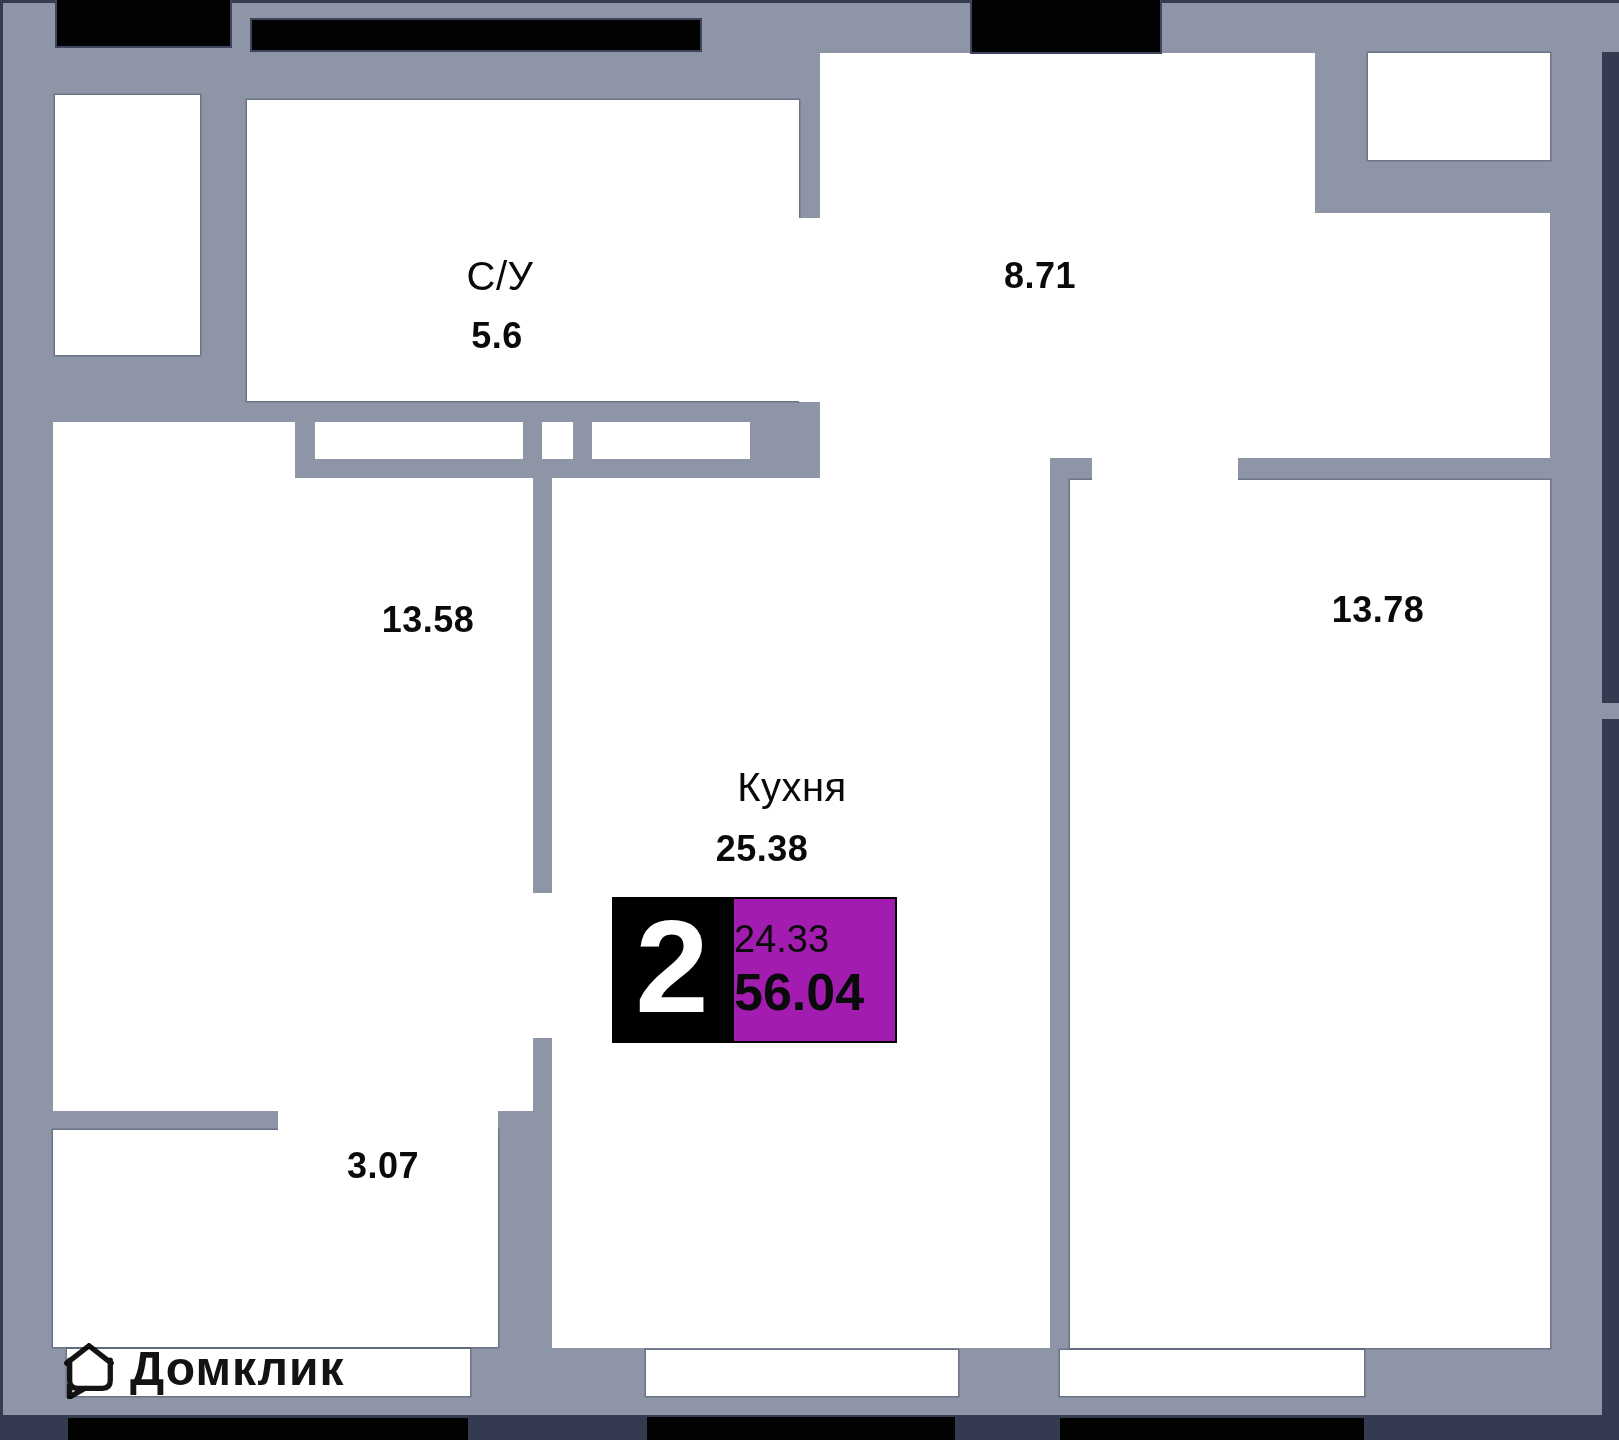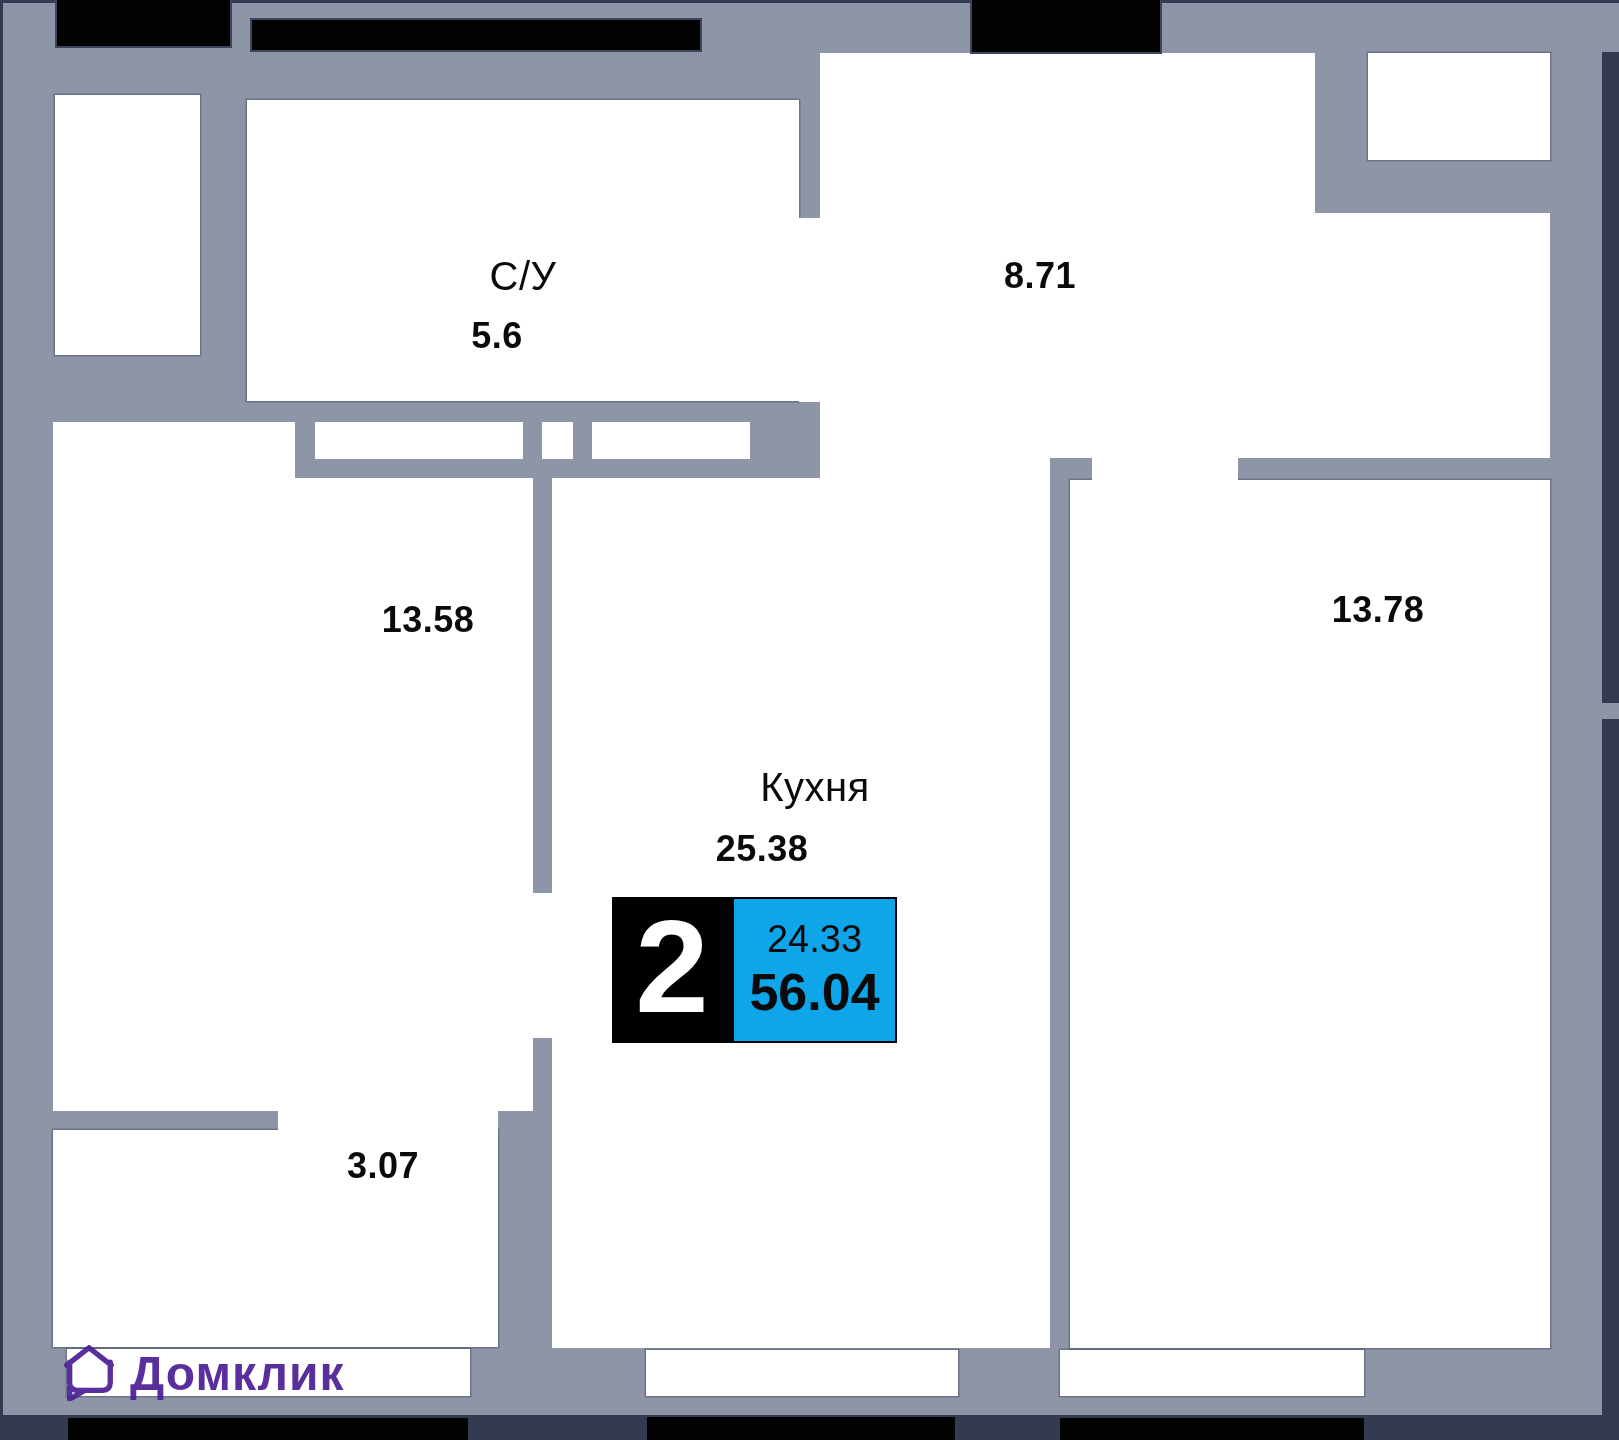--- a/index.html
+++ b/index.html
@@ -12,40 +12,40 @@
   .room{position:absolute;background:#ffffff;}
   .room.edged{box-shadow:0 0 0 1.5px rgba(67,75,98,.45);}
   .navy{position:absolute;background:#343b50;}
   .gray{position:absolute;background:#8e95a7;}
   .winbar{position:absolute;background:#020202;}
   .winbar.rim{box-shadow:0 0 0 2px #3e455c;}
   .lbl{
     position:absolute;transform:translate(-50%,-50%);
     white-space:nowrap;letter-spacing:.5px;
   }
-  .lbl.name{font-size:40px;font-weight:500;margin-left:23px;}
+  .lbl.name{font-size:40px;font-weight:500;}
   .lbl.area{font-size:36px;font-weight:700;}
   
   #badge{position:absolute;left:612px;top:897px;width:285px;height:146px;display:flex;}
   #badge .sq{
     width:120px;height:146px;background:#000;color:#fff;
     display:flex;align-items:center;justify-content:center;
     font-size:132px;font-weight:700;line-height:1;padding-bottom:6px;box-sizing:border-box;
   }
   #badge .vals{
-    flex:1;background:#0ea5e9;border:2px solid #000;box-sizing:border-box;
-    display:flex;flex-direction:column;align-items:center;justify-content:center;gap:4px;
+    flex:1;background:#a21caf;border:2px solid #000;box-sizing:border-box;
+    display:flex;flex-direction:column;align-items:flex-start;justify-content:center;gap:4px;
   }
   #badge .v1{font-size:38px;font-weight:400;line-height:1.1;}
   #badge .v2{font-size:52px;font-weight:700;line-height:1.1;}
   
   #watermark{
     position:absolute;left:60px;top:1335px;height:66px;
-    display:flex;align-items:flex-end;gap:12px;
-    color:#4c1d95;opacity:.92;
+    display:flex;align-items:center;gap:12px;
+    color:#000000;opacity:.92;
   }
   #watermark .wm-text{font-size:48px;font-weight:600;letter-spacing:1px;}
 </style>
 </head>
 <body>
 
 <div id="canvas">
 
   <div class="room edged" style="left:55px;top:95px;width:145px;height:260px;"></div>
   <div class="room edged" style="left:247px;top:100px;width:552px;height:301px;"></div>

